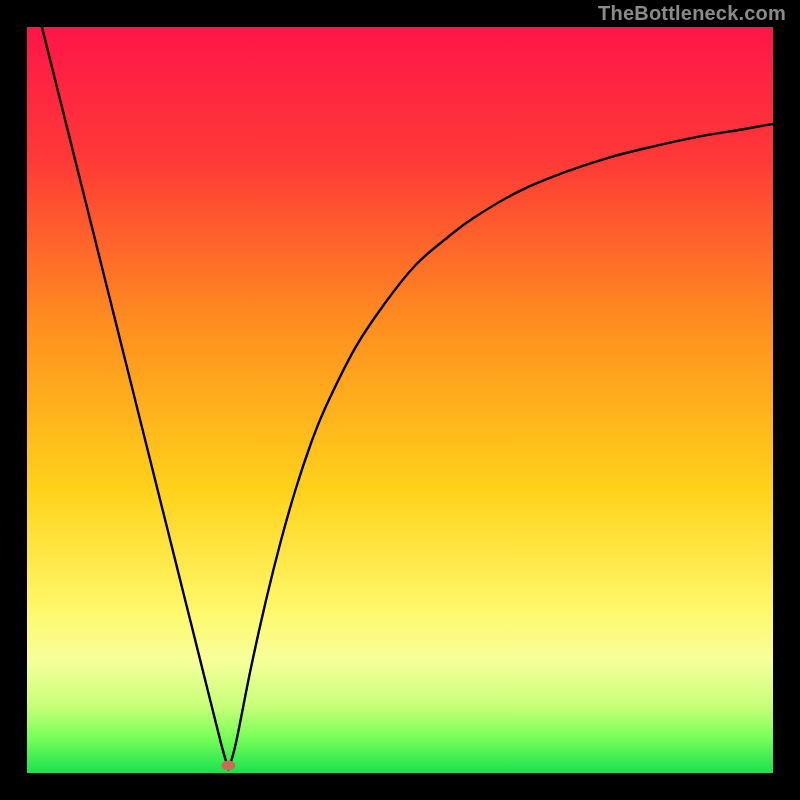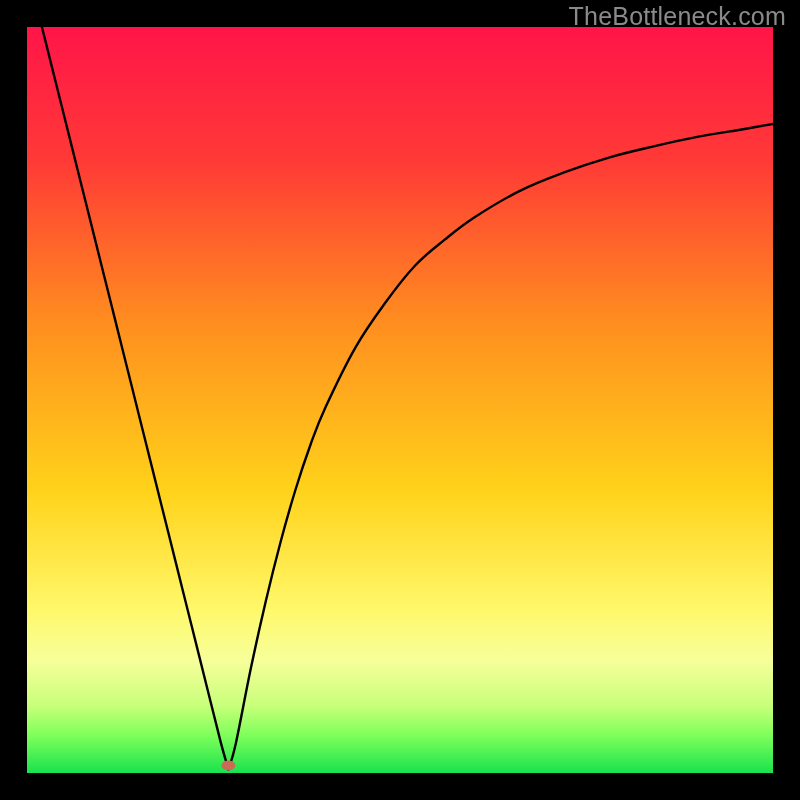--- a/index.html
+++ b/index.html
@@ -14,23 +14,23 @@
     position: relative;
     width: 800px;
     height: 800px;
     background: #000;
   }
   .watermark {
     position: absolute;
     top: 2px;
     right: 14px;
     color: #8a8a8a;
-    font-size: 25px;
+    font-size: 20px;
     letter-spacing: 0.2px;
-    font-weight: 400;
+    font-weight: 700;
     z-index: 10;
   }
   .plot {
     position: absolute;
     left: 27px;
     top: 27px;
     width: 746px;
     height: 746px;
   }
 </style>

